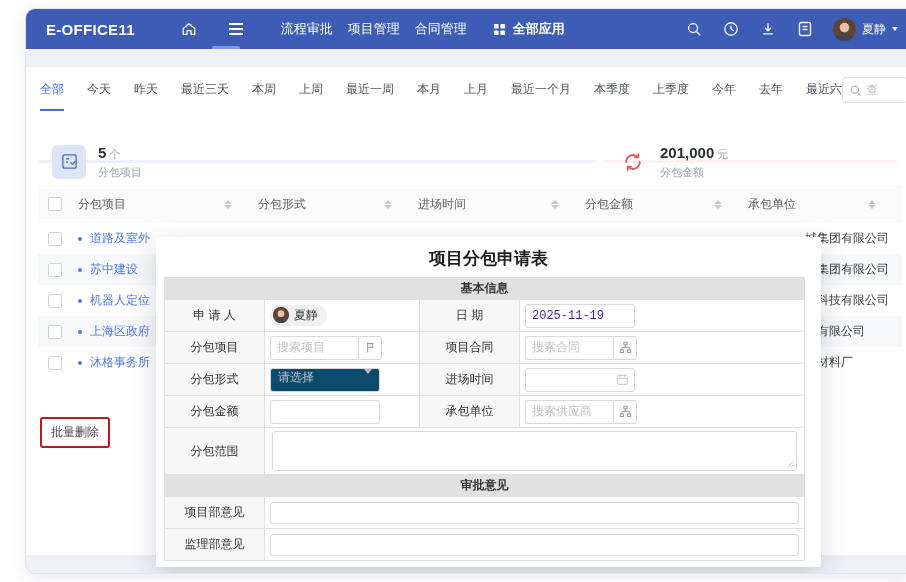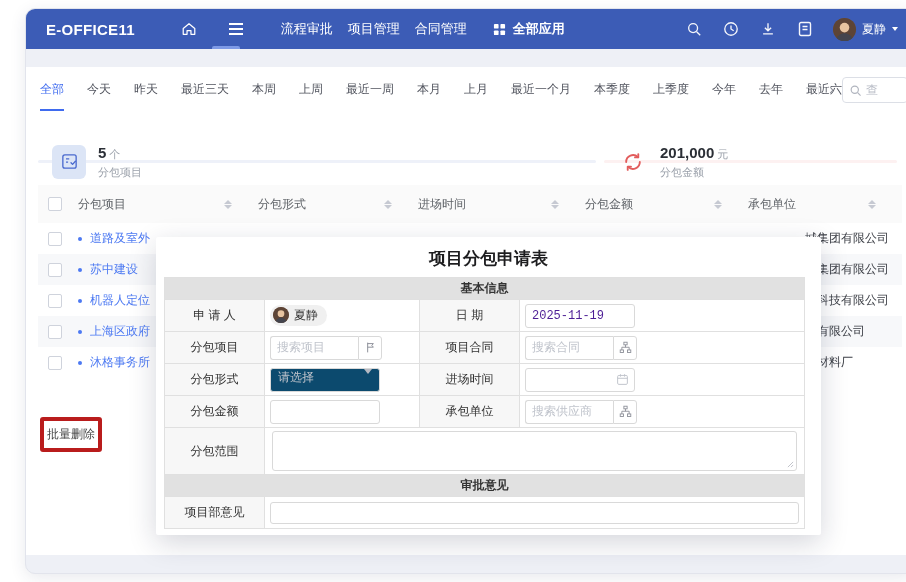--- a/index.html
+++ b/index.html
@@ -68,22 +68,22 @@
 
   .rows { position:absolute; left:12px; right:12px; top:156px; }
   .trow { height:31px; display:grid; grid-template-columns:30px 180px 160px 167px 163px 1fr;
           align-items:center; padding-left:10px; position:relative; font-size:12px; }
   .trow:nth-child(even) { background:#f7f8fa; }
   .proj { display:flex; align-items:center; gap:8px; overflow:hidden; white-space:nowrap; }
   .dot { width:4px; height:4px; border-radius:50%; background:#4c79f2; flex:none; }
   .plink { color:#4c79f2; cursor:pointer; white-space:nowrap; }
   .company { position:absolute; left:767px; top:0; line-height:31px; color:#3a3d44; white-space:nowrap; }
 
-  .batch-btn { position:absolute; left:14px; top:350px; padding:5px 3px; font-size:12px; color:#444;
-               background:#fff; border:4px solid #b91c1c; border-radius:3px; cursor:pointer; }
+  .batch-btn { position:absolute; left:14px; top:350px; padding:5px 9px; font-size:12px; color:#444;
+               background:#fff; border:2px solid #b91c1c; border-radius:3px; cursor:pointer; }
 
   
   .modal { position:absolute; left:130px; top:228px; width:665px; background:#fff; z-index:40;
            border-radius:2px; box-shadow:0 8px 28px rgba(20,30,60,.18); padding-bottom:6px; }
   .modal-title { height:40px; line-height:42px; text-align:center; font-size:17px; font-weight:bold;
                  color:#1d1d1f; font-family:"DejaVu Serif","Liberation Serif",serif; }
   table.form { width:640px; margin:0 8px; border-collapse:collapse; table-layout:fixed; }
   table.form td { border:1px solid #e0e0e0; font-size:12px; color:#333; }
   td.sect { background:#e1e1e1; text-align:center; font-weight:bold; height:22px; color:#333; }
   td.lbl { background:#f7f7f7; text-align:center; height:32px; color:#333; }
@@ -472,18 +472,22 @@
             </div>
           </td>
         </tr>
         <tr>
               <td class="sect" colspan="4">审批意见</td>
             </tr>
         <tr>
           <td class="lbl">项目部意见</td>
           <td class="val" colspan="3"><input class="inp fullinp" type="text" style=""></td>
         </tr>
+        <tr>
+          <td class="lbl">监理部意见</td>
+          <td class="val" colspan="3"><input class="inp fullinp" type="text" style=""></td>
+        </tr>
       </tbody>
         </table>
     </div>
 
   </div>
 </div>
 
 </body></html>

